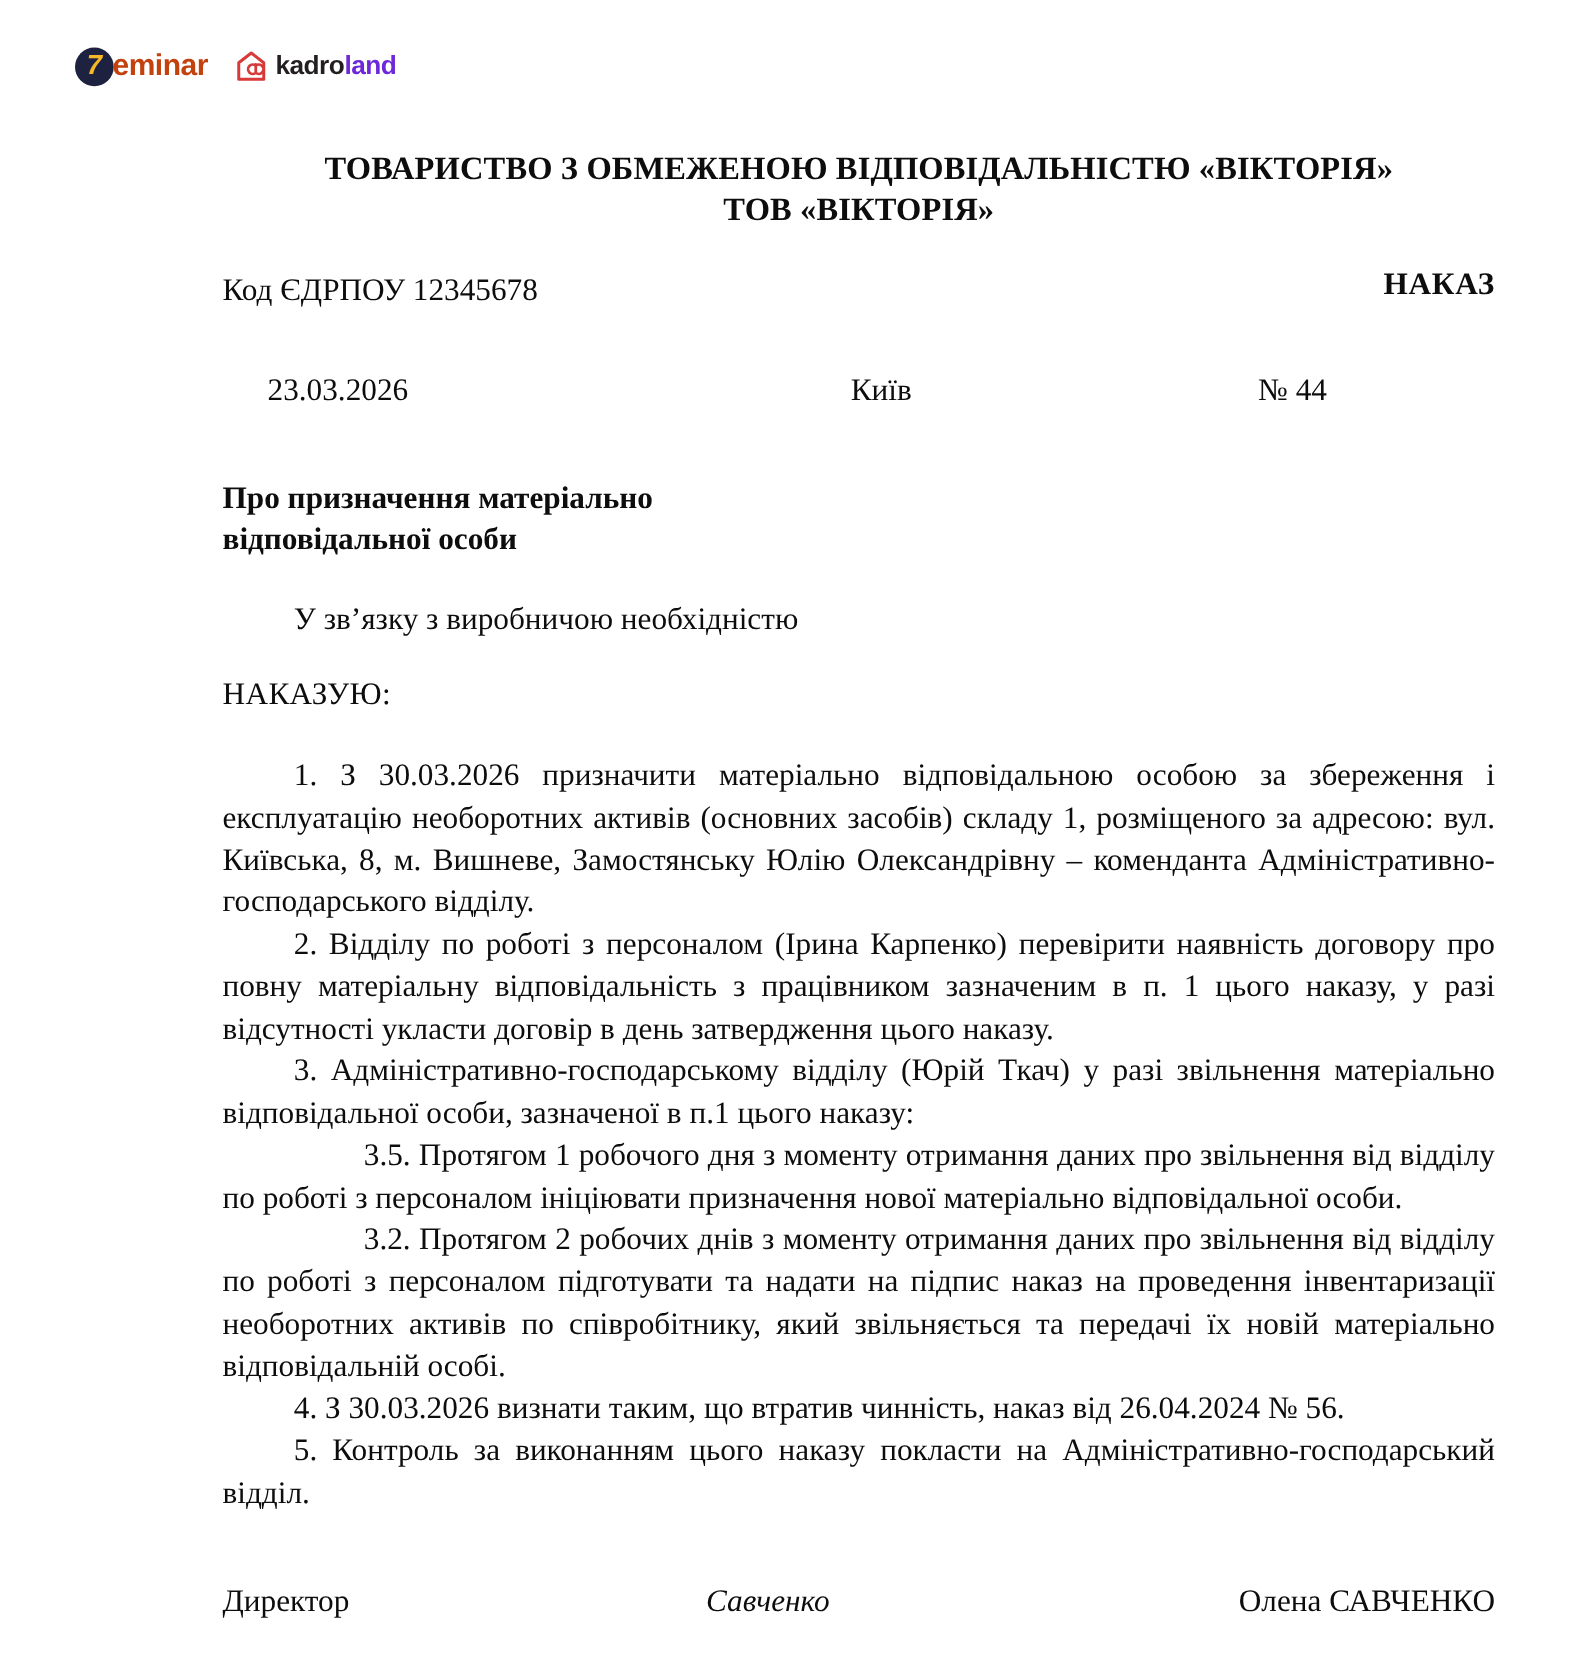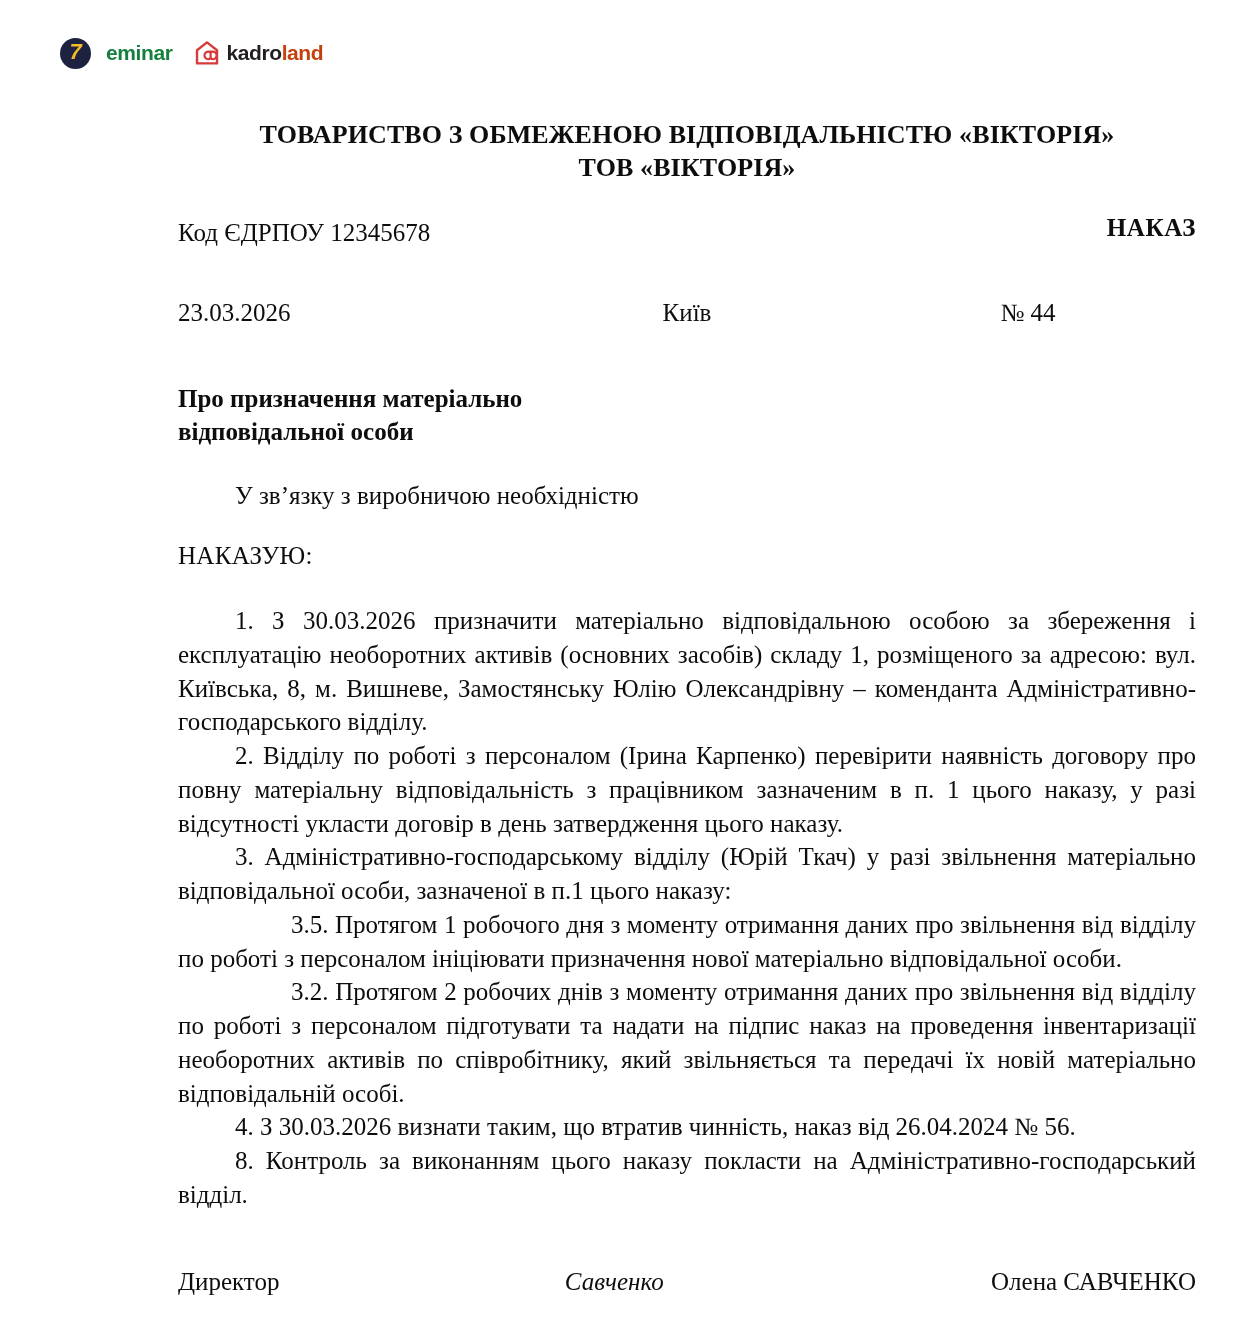--- a/index.html
+++ b/index.html
@@ -46,45 +46,44 @@
     font-weight: bold;
     font-style: italic;
     font-size: 22px;
     line-height: 1;
     color: #f5b827;
     transform: translate(0px, -1px);
   }
   .seminar-word {
     font-family: "Liberation Sans", sans-serif;
     font-weight: bold;
-    font-size: 21px;
+    font-size: 24px;
     letter-spacing: -0.4px;
-    color: #15803d;
+    color: #c2410c;
     margin-left: -2px;
-    padding-left: 16px;
   }
   .logo-kadroland {
     display: flex;
     align-items: center;
     gap: 6px;
   }
   .kadro-mark {
     width: 26px;
     height: 26px;
     position: relative;
     flex: none;
   }
   .kadro-word {
     font-family: "Liberation Sans", sans-serif;
     font-weight: bold;
     font-size: 21px;
     letter-spacing: -0.4px;
     color: #231f20;
   }
-  .kadro-word .accent { color: #c2410c; }
+  .kadro-word .accent { color: #6d28d9; }
 
   
   .page {
     position: absolute;
     left: 178px;
     top: 0;
     width: 1018px; 
   }
 
   .org-title {
@@ -110,21 +109,21 @@
     font-size: 25px;
     letter-spacing: 0.6px;
   }
 
   .meta-row {
     margin-top: 57px;
     display: flex;
     align-items: baseline;
     font-size: 25px;
   }
-  .meta-date { width: 33%; text-align: left; }
+  .meta-date { width: 33%; text-align: left; margin-left: 36px; }
   .meta-city { width: 34%; text-align: center; }
   .meta-num  { width: 33%; text-align: center; }
 
   .subject {
     margin-top: 55px;
     font-weight: bold;
     font-size: 25px;
     line-height: 1.33;
   }
   .subject .l2 { display: block; }
@@ -218,21 +217,21 @@
 
   <div class="order-word">НАКАЗУЮ:</div>
 
   <div class="clauses">
     <p class="clause">1. З  30.03.2026  призначити  матеріально  відповідальною  особою  за  збереження  і  експлуатацію необоротних активів (основних засобів) складу 1, розміщеного за адресою: вул. Київська, 8, м. Вишневе, Замостянську Юлію Олександрівну – коменданта Адміністративно-господарського відділу.</p>
     <p class="clause">2. Відділу по роботі з персоналом (Ірина Карпенко) перевірити наявність договору про повну  матеріальну  відповідальність  з  працівником  зазначеним  в  п.  1  цього  наказу,  у  разі відсутності укласти договір в день затвердження цього наказу.</p>
     <p class="clause">3.  Адміністративно-господарському  відділу  (Юрій  Ткач)  у  разі  звільнення   матеріально відповідальної особи, зазначеної в п.1 цього наказу:</p>
     <p class="clause sub">3.5. Протягом 1 робочого дня з моменту отримання даних про звільнення від відділу по роботі з персоналом ініціювати призначення нової матеріально відповідальної особи.</p>
     <p class="clause sub">3.2. Протягом 2 робочих днів з моменту отримання даних про звільнення від відділу по  роботі  з  персоналом  підготувати  та  надати  на  підпис  наказ  на  проведення інвентаризації необоротних активів по співробітнику, який звільняється та передачі їх новій матеріально відповідальній особі.</p>
     <p class="clause nojust">4. З 30.03.2026 визнати таким, що втратив чинність, наказ від 26.04.2024 № 56.</p>
-    <p class="clause">8.  Контроль  за  виконанням  цього  наказу  покласти  на  Адміністративно-господарський відділ.</p>
+    <p class="clause">5.  Контроль  за  виконанням  цього  наказу  покласти  на  Адміністративно-господарський відділ.</p>
   </div>
 
   <div class="signature">
     <span class="sig-role">Директор</span>
     <span class="sig-sign">Савченко</span>
     <span class="sig-name">Олена САВЧЕНКО</span>
   </div>
 
 </div>
 

